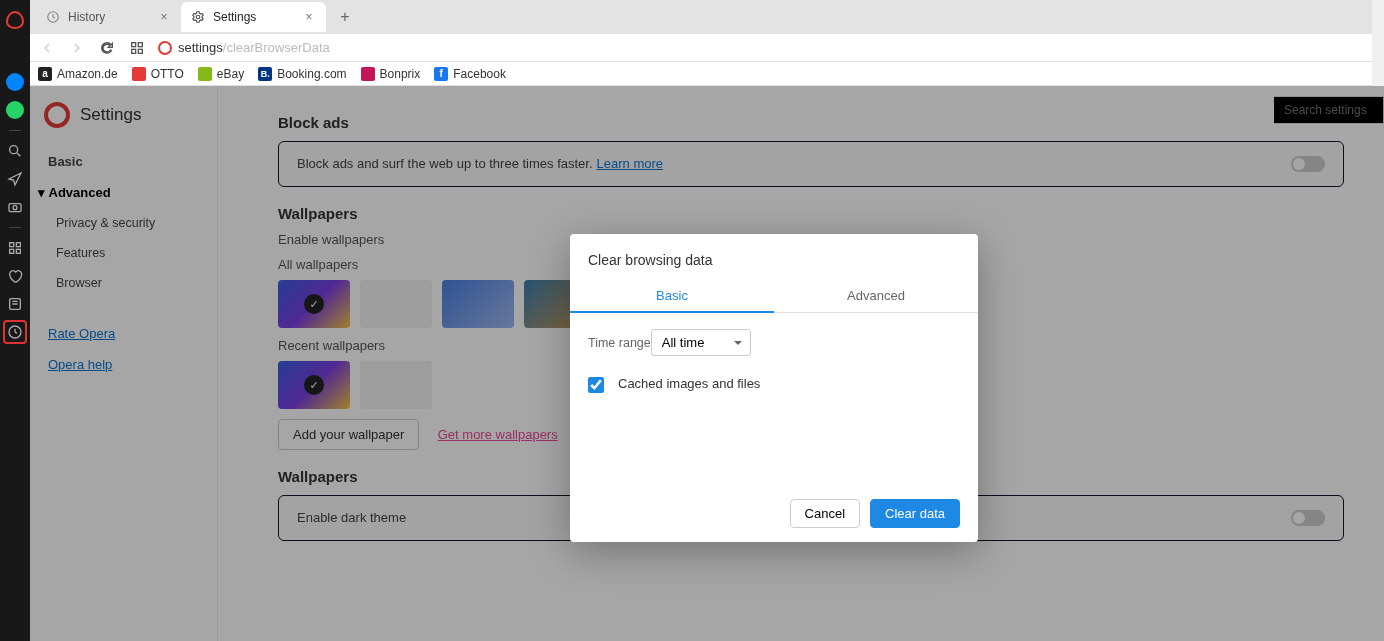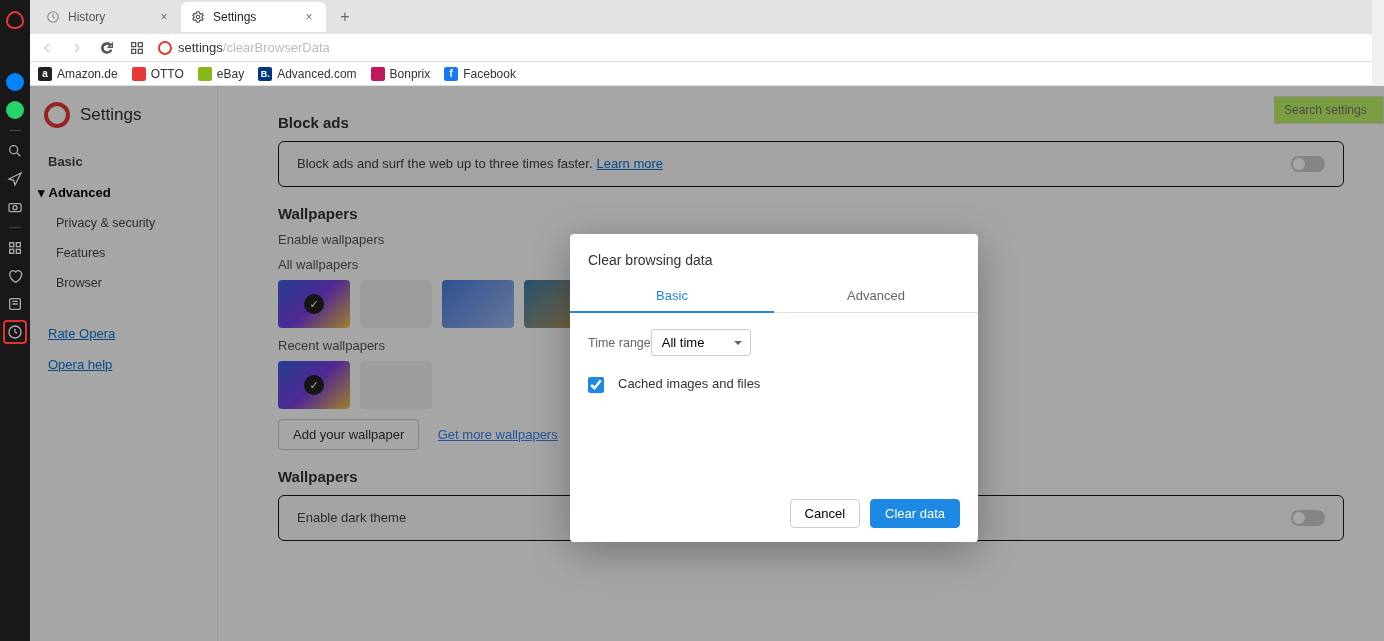--- a/index.html
+++ b/index.html
@@ -61,23 +61,23 @@
 .wallpaper-row { display: flex; gap: 10px; margin-bottom: 10px; }
 .wallpaper-thumb { width: 72px; height: 48px; border-radius: 4px; background: #ddd; position: relative; }
 .wp-selected { background: linear-gradient(135deg, #3b5fe0, #7b3fe4, #f5c542); }
 .wp-selected::after { content: "✓"; position: absolute; left: 50%; top: 50%; transform: translate(-50%, -50%); width: 20px; height: 20px; background: #222; color: #fff; border-radius: 50%; display: flex; align-items: center; justify-content: center; font-size: 11px; }
 .wp-2 { background: #f2f2f2; }
 .wp-3 { background: linear-gradient(135deg, #4a7fe0, #9fb8f0); }
 .wp-4 { background: linear-gradient(135deg, #3a7fb0, #d9a050); }
 
 .sub-label { font-size: 13px; color: #555; margin: 10px 0 8px; }
 .btn-secondary { border: 1px solid #ccc; background: #fff; padding: 7px 14px; font-size: 13px; border-radius: 4px; cursor: pointer; color: #333; }
-.more-link { color: #3b82f6; text-decoration: underline; font-size: 13px; margin-left: 14px; cursor: pointer; }
-
-.search-settings { position: absolute; right: 0; top: 96px; width: 110px; padding: 6px 10px; font-size: 12px; color: #777; border: 1px solid #ddd; border-left: none; background: #bef264; }
+.more-link { color: #ec4899; text-decoration: underline; font-size: 13px; margin-left: 14px; cursor: pointer; }
+
+.search-settings { position: absolute; right: 0; top: 96px; width: 110px; padding: 6px 10px; font-size: 12px; color: #777; border: 1px solid #ddd; border-left: none; background: #000000; }
 
 
 .overlay { position: absolute; left: 30px; top: 86px; right: 0; bottom: 0; background: rgba(0,0,0,0.35); }
 .dialog { position: absolute; left: 570px; top: 234px; width: 408px; background: #fff; border-radius: 4px; box-shadow: 0 10px 40px rgba(0,0,0,0.3); padding: 18px 0 14px; font-size: 13px; }
 .dialog-title { padding: 0 18px 12px; font-size: 14px; color: #333; }
 .dialog-tabs { display: flex; border-bottom: 1px solid #e0e0e0; }
 .dialog-tab { flex: 1; text-align: center; padding: 8px 0; font-size: 13px; color: #666; cursor: pointer; }
 .dialog-tab.active { color: #1e88e5; border-bottom: 2px solid #1e88e5; margin-bottom: -1px; }
 .dialog-body { padding: 16px 18px 10px; }
 .time-row { display: flex; align-items: center; gap: 0; margin-bottom: 20px; }
@@ -217,21 +217,21 @@
     <div class="bm-item">
         <span class="bm-icon" style="background:#e53935"></span>
         <span>OTTO</span>
       </div>
     <div class="bm-item">
         <span class="bm-icon" style="background:#86b817"></span>
         <span>eBay</span>
       </div>
     <div class="bm-item">
         <span class="bm-icon" style="background:#003580;color:#fff;display:flex;align-items:center;justify-content:center;font-size:9px;font-weight:bold">B.</span>
-        <span>Advanced.com</span>
+        <span>Booking.com</span>
       </div>
     <div class="bm-item">
         <span class="bm-icon" style="background:#c2185b"></span>
         <span>Bonprix</span>
       </div>
     <div class="bm-item">
         <span class="bm-icon" style="background:#1877f2;color:#fff;display:flex;align-items:center;justify-content:center;font-size:10px;font-weight:bold">f</span>
         <span>Facebook</span>
       </div>
   </div>

